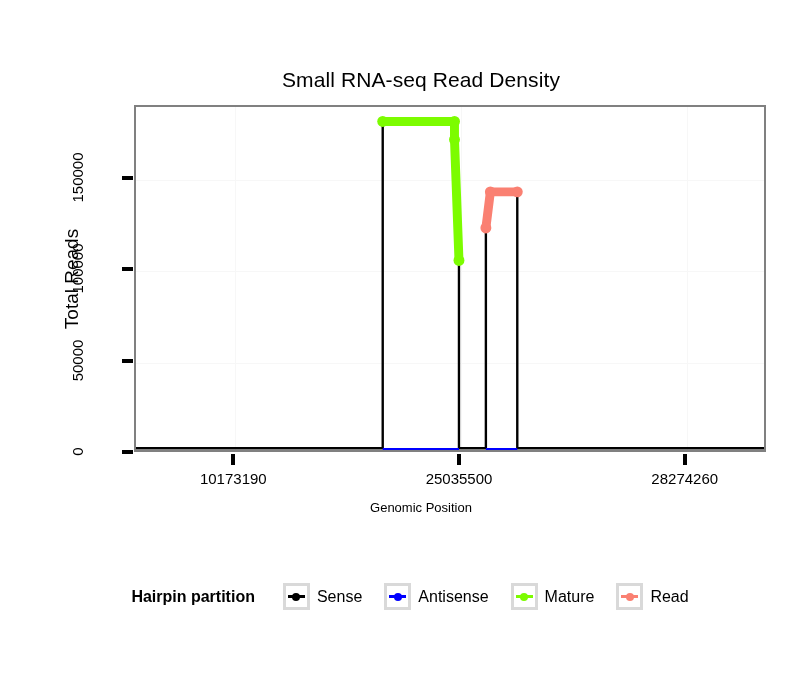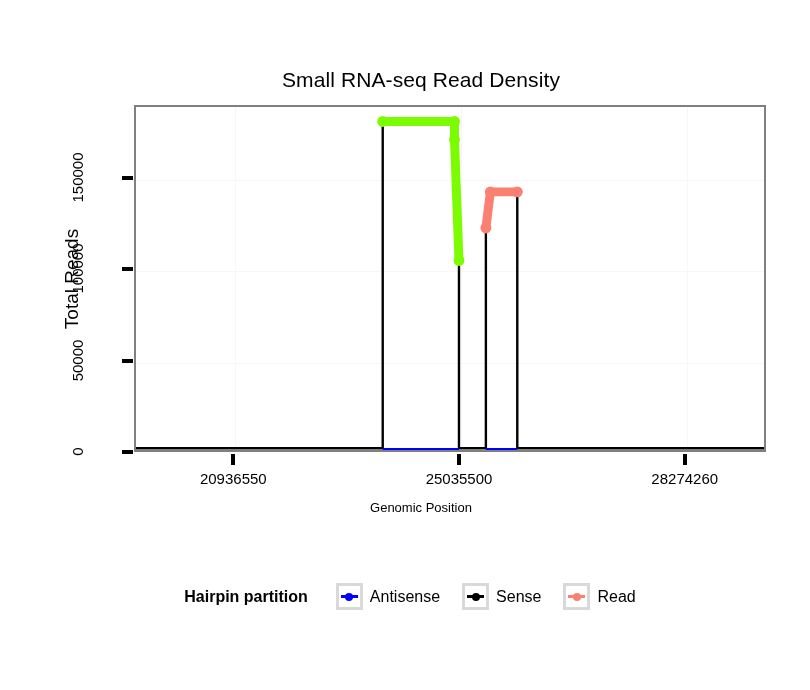--- a/index.html
+++ b/index.html
@@ -178,21 +178,21 @@
       <div class="y-tick-mark" style="left: 106px; top: 358.684px;"></div>
       <div class="y-tick-label" style="left: 16px; top: 351.684px;">50000</div>
       <div class="y-tick-mark" style="left: 106px; top: 267.368px;"></div>
       <div class="y-tick-label" style="left: 16px; top: 260.368px;">100000</div>
       <div class="y-tick-mark" style="left: 106px; top: 176.053px;"></div>
       <div class="y-tick-label" style="left: 16px; top: 169.053px;">150000</div>
     </div>
 
   <div id="x-axis-ticks">
       <div class="x-tick-mark" style="left: 215.314px; top: 454px;"></div>
-      <div class="x-tick-label" style="left: 157.314px; top: 470px;">20936550</div>
+      <div class="x-tick-label" style="left: 157.314px; top: 470px;">10173190</div>
       <div class="x-tick-mark" style="left: 441.029px; top: 454px;"></div>
       <div class="x-tick-label" style="left: 383.029px; top: 470px;">25035500</div>
       <div class="x-tick-mark" style="left: 666.743px; top: 454px;"></div>
       <div class="x-tick-label" style="left: 608.743px; top: 470px;">28274260</div>
     </div>
 
   <div class="panel">
     <div id="gridlines">
         <div class="gridline-major" style="top: 255.684px;"></div>
         <div class="gridline-major" style="top: 164.368px;"></div>
@@ -215,31 +215,38 @@
         <circle cx="356.63" cy="85.84" r="5.5" fill="#FA8072"></circle>
         <circle cx="383.71" cy="85.84" r="5.5" fill="#FA8072"></circle>
       </svg>
   </div>
 
   <div class="legend">
     <div class="legend-title">Hairpin partition</div>
     <div id="legend-items" style="display:flex;align-items:center;">
         <div class="legend-item">
           <div class="legend-key">
+            <div class="kline" style="background: rgb(0, 0, 0);"></div>
+            <div class="kdot" style="background: rgb(0, 0, 0);"></div>
+          </div>
+          <div class="legend-label">Sense</div>
+        </div>
+        <div class="legend-item">
+          <div class="legend-key">
             <div class="kline" style="background: rgb(0, 0, 255);"></div>
             <div class="kdot" style="background: rgb(0, 0, 255);"></div>
           </div>
           <div class="legend-label">Antisense</div>
         </div>
         <div class="legend-item">
           <div class="legend-key">
-            <div class="kline" style="background: rgb(0, 0, 0);"></div>
-            <div class="kdot" style="background: rgb(0, 0, 0);"></div>
-          </div>
-          <div class="legend-label">Sense</div>
+            <div class="kline" style="background: rgb(124, 252, 0);"></div>
+            <div class="kdot" style="background: rgb(124, 252, 0);"></div>
+          </div>
+          <div class="legend-label">Mature</div>
         </div>
         <div class="legend-item">
           <div class="legend-key">
             <div class="kline" style="background: rgb(250, 128, 114);"></div>
             <div class="kdot" style="background: rgb(250, 128, 114);"></div>
           </div>
           <div class="legend-label">Read</div>
         </div>
       </div>
   </div>

